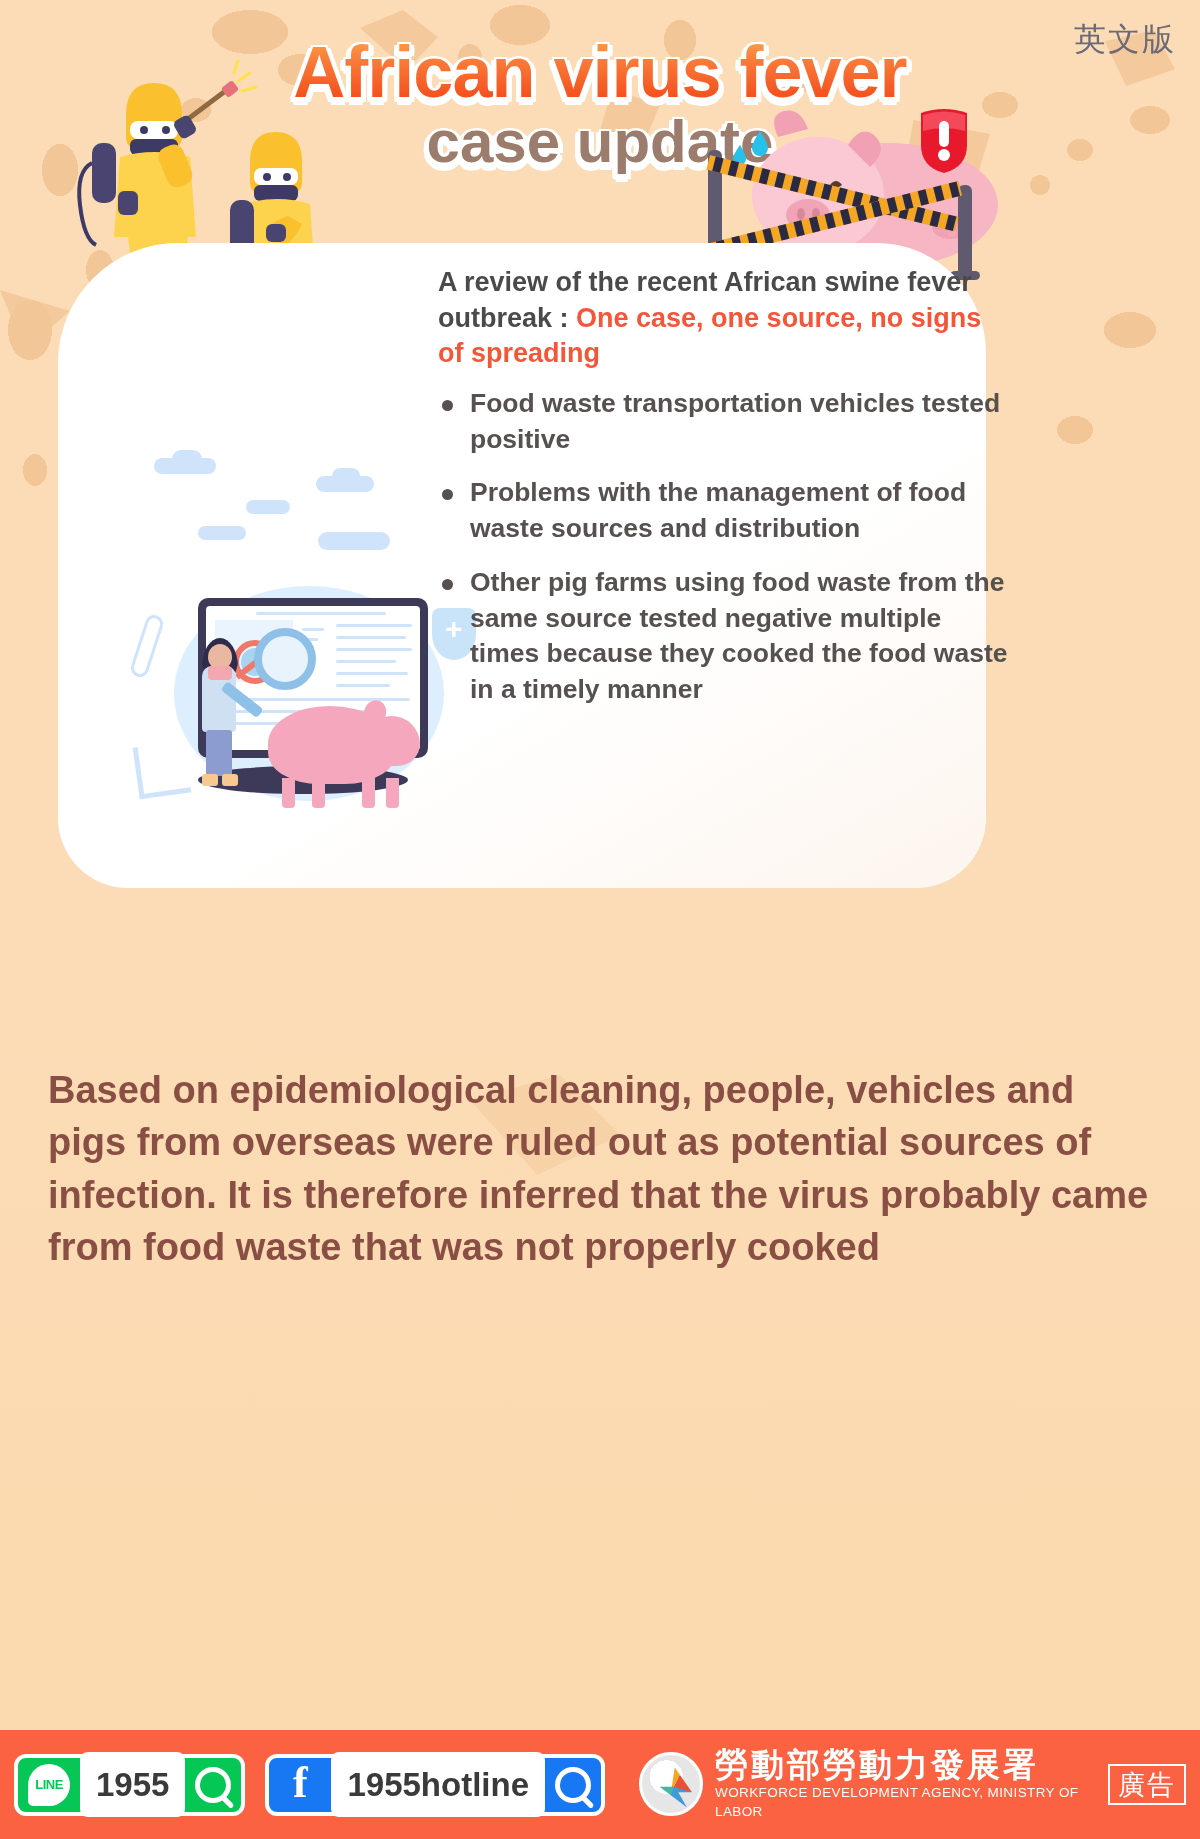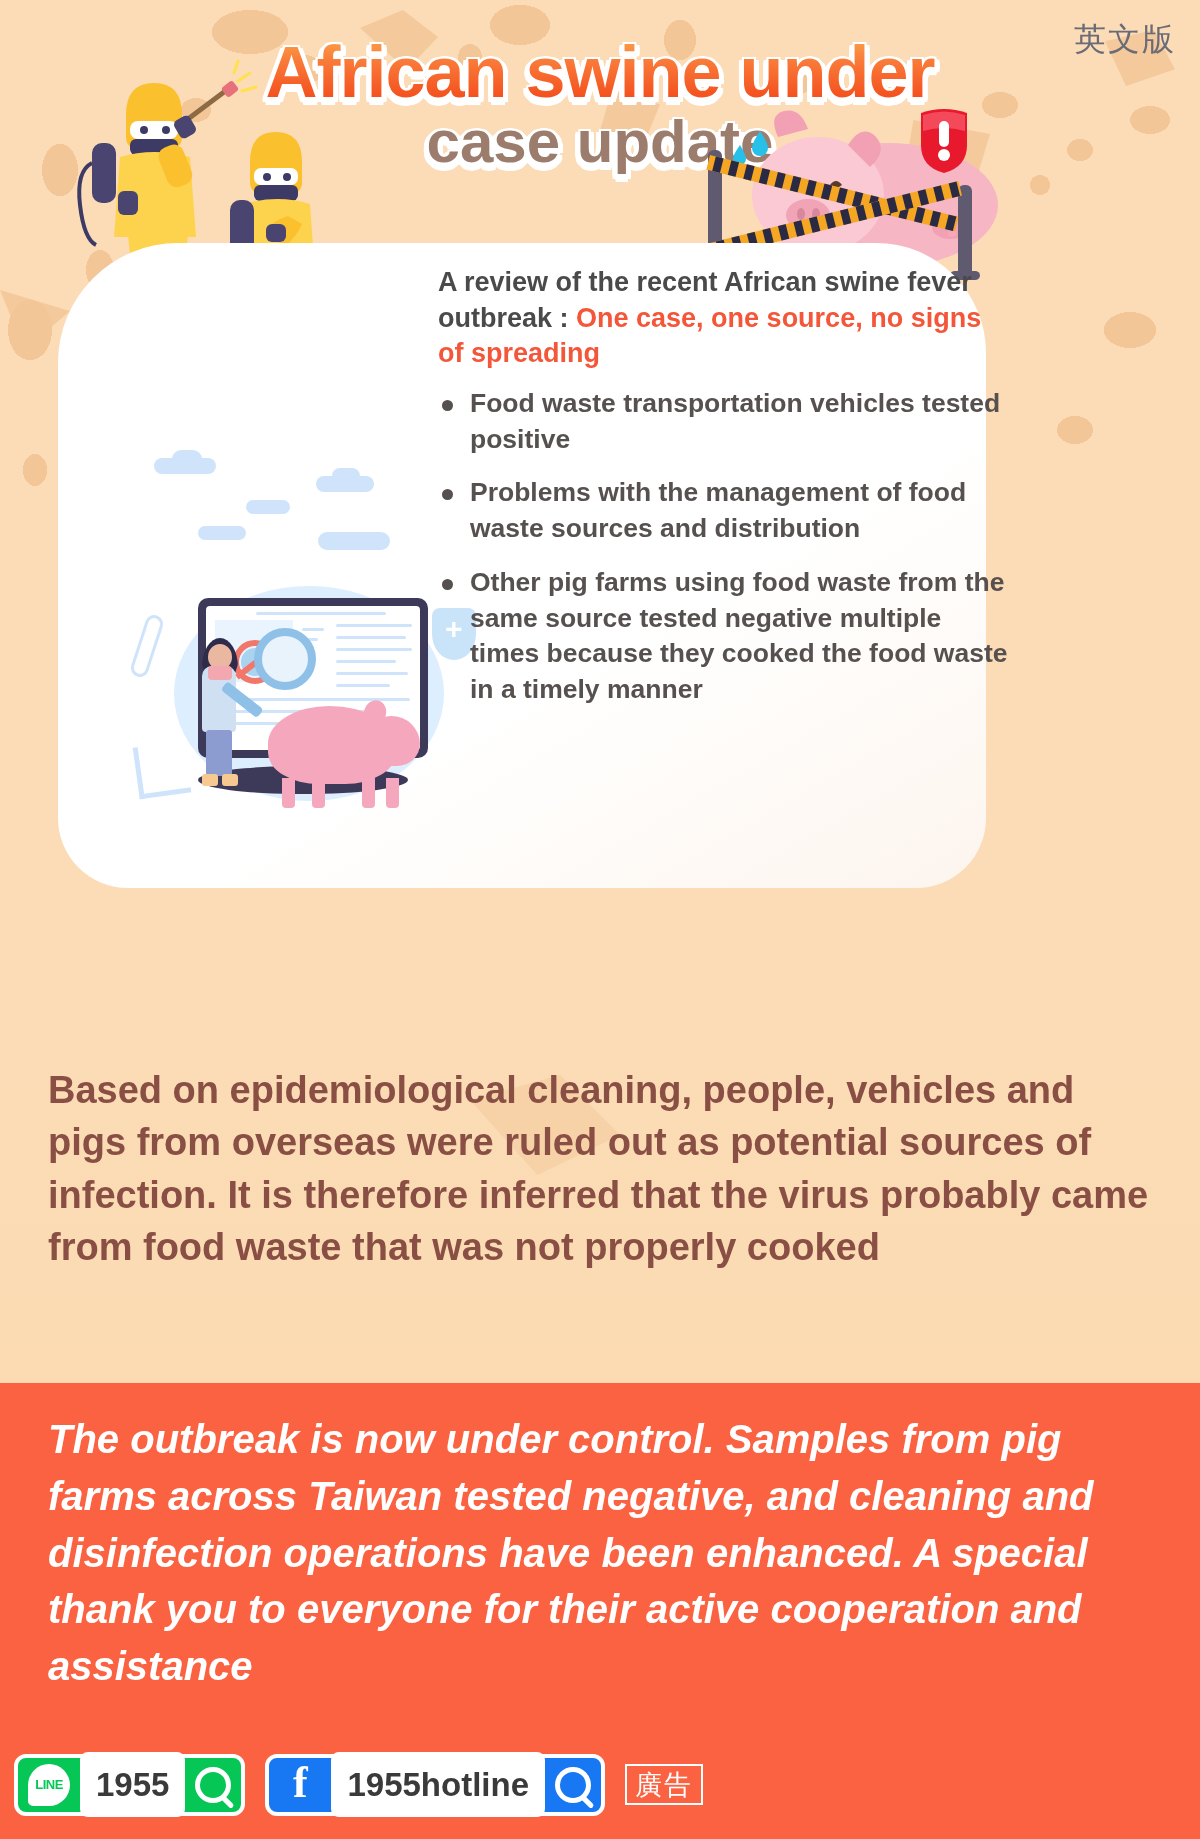--- a/index.html
+++ b/index.html
@@ -399,21 +399,21 @@
     </g>
     <g fill="#f5b335">
       <circle cx="24" cy="54" r="3"></circle>
         <circle cx="33" cy="62" r="3"></circle>
       <circle cx="76" cy="22" r="3"></circle>
         <circle cx="85" cy="30" r="3"></circle>
     </g>
   </svg>
 
   <div class="headline">
-    <span class="main">African swine under</span>
+    <span class="main">African virus fever</span>
     <span class="sub">case update</span>
   </div>
 
   <svg class="art" style="left:700px; top:95px;" width="320" height="185" viewBox="0 0 320 185">
 
     <path d="M60 36 q8 12 8 17 a8 8 0 0 1 -16 0 q0-5 8-17z" fill="#27c0e8"></path>
     <path d="M40 50 q6 10 6 14 a6.5 6.5 0 0 1 -13 0 q0-4 7-14z" fill="#27c0e8"></path>
 
     <ellipse cx="188" cy="110" rx="110" ry="62" fill="#f6b6c4"></ellipse>
     <ellipse cx="118" cy="100" rx="66" ry="58" fill="#fbc9d4"></ellipse>
@@ -530,35 +530,39 @@
         <li>
           <span class="dot"></span>
           <span>Other pig farms using food waste from the same source tested negative multiple times because they cooked the food waste in a timely manner</span>
         </li>
       </ul>
     </div>
   </div>
 
   <div class="para">Based on epidemiological cleaning, people, vehicles and pigs from overseas were ruled out as potential sources of infection. It is therefore inferred that the virus probably came from food waste that was not properly cooked</div>
 
-  <div class="banner">
-    <p>The outbreak is now under control. Samples from pig farms across Taiwan tested negative, and cleaning and disinfection operations have been enhanced. A special thank you to everyone for their active cooperation and assistance</p>
-  </div>
 
   <div class="footer">
 
     <div class="pill line">
       <div class="line-badge">LINE</div>
       <div class="pill-value">1955</div>
       <div class="search-icon"></div>
     </div>
 
     <div class="pill fb">
       <div class="fb-glyph">f</div>
       <div class="pill-value">1955hotline</div>
       <div class="search-icon"></div>
     </div>
 
+    <div class="agency">
+      <div class="agency-seal"></div>
+      <div>
+        <div class="agency-text-cn">勞動部勞動力發展署</div>
+        <div class="agency-text-en">WORKFORCE DEVELOPMENT AGENCY, MINISTRY OF LABOR</div>
+      </div>
+    </div>
 
     <div class="ad-box">廣告</div>
   </div>
 
 </div>
 
 </body></html>

